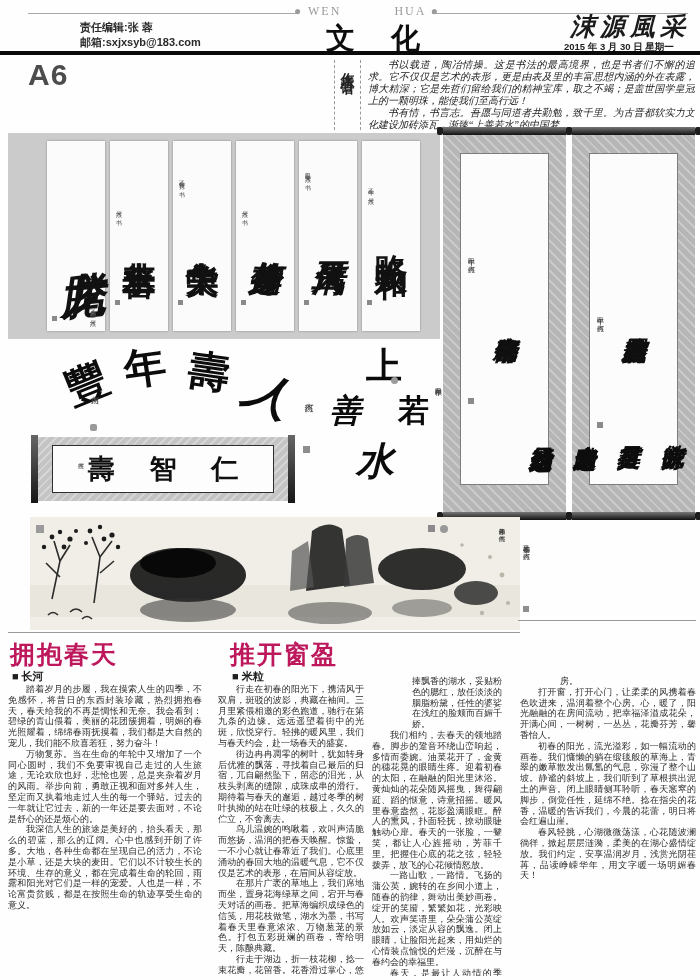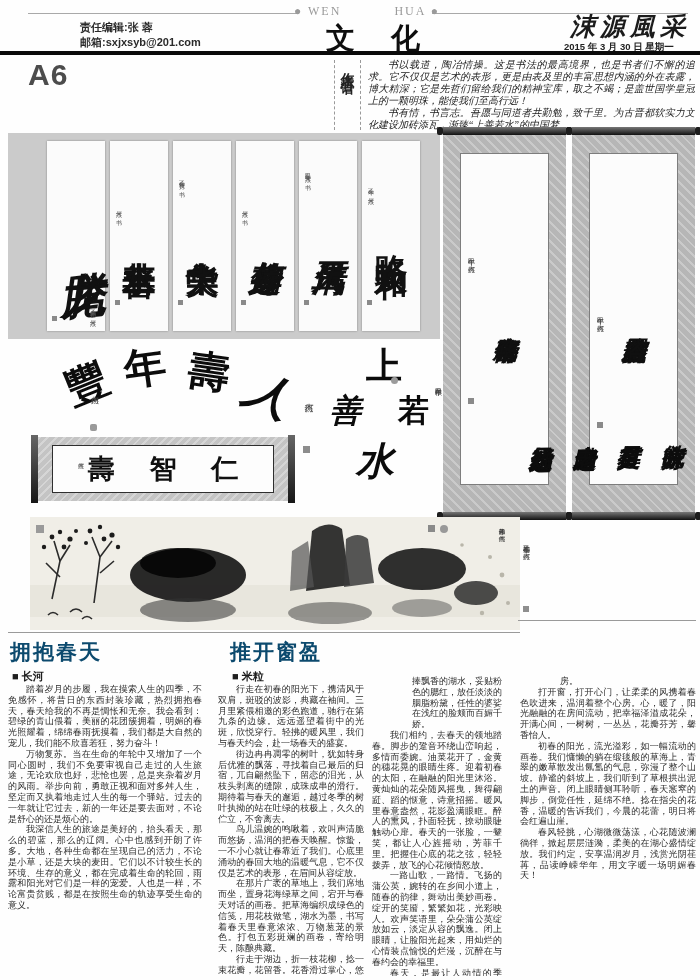--- a/index.html
+++ b/index.html
@@ -79,42 +79,42 @@
   .cursive-sign { left:521px; top:540px; font-size:7px; color:#444; }
   .cursive-seal { left:523px; top:606px; width:6px; height:6px; background:#8f8f8f; }
 
   
   .painting { left:30px; top:517px; width:490px; height:113px; }
   .paint-inscription { position:absolute; right:14px; top:6px; font-size:6.5px; color:#3d3d3d; height:80px; }
 
   .divider { height:1px; background:#9a9a9a; }
 
   
-  .a-title { font-size:21px; font-weight:900; letter-spacing:2px; color:#0c4a6e; }
+  .a-title { font-size:25px; font-weight:900; letter-spacing:2px; color:#be185d; }
   .a-byline { font-size:11px; font-weight:bold; color:#1f1f1f; }
   .a-col { overflow:hidden; font-family:"Liberation Serif","DejaVu Serif",serif;
            font-size:9px; line-height:10.8px; text-align:justify; color:#2c2c2c; }
   .a-col p { margin:0; text-indent:2em; }
   .a-col p.cont { text-indent:0;margin-left:40px; }
 </style>
 </head>
 <body>
 
 <div class="page">
 
   <div class="abs rule-thin" style="left:28px; top:13px; width:270px;"></div>
   <div class="abs rule-thin" style="left:432px; top:13px; width:256px;"></div>
   <div class="abs pinyin serif">
     <span>● WEN</span>
     <span>HUA ●</span>
   </div>
   <div class="abs page-no">A6</div>
   <div class="abs editor-block">
     <div>责任编辑:张 蓉</div>
-    <div>邮箱:sxjxsyb@201.com</div>
+    <div>邮箱:sxjxsyb@183.com</div>
   </div>
   <div class="abs masthead cal">涑源風采</div>
   <div class="abs section-title serif">文化</div>
   <div class="abs date-line">2015 年 3 月 30 日  星期一</div>
   <div class="abs header-bar"></div>
 
   <div class="abs note-sep" style="left:334px;"></div>
   <div class="abs note-label vtext serif">作者心语</div>
   <div class="abs note-sep" style="left:360px;"></div>
   <div class="abs note-text serif">
@@ -261,21 +261,21 @@
       <rect x="398" y="8" width="7" height="7" fill="#8a8a8a"></rect>
       <circle cx="414" cy="12" r="4" fill="#999"></circle>
     </svg>
     <div class="paint-inscription vtext">乙未年作 何杰</div>
   </div>
 
   <div class="abs divider" style="left:8px; top:632px; width:512px;"></div>
   <div class="abs divider" style="left:518px; top:620px; width:178px;"></div>
 
   <div class="abs a-title" style="left:10px; top:638px;">拥抱春天</div>
-  <div class="abs a-byline" style="left:12px; top:669px;">■ 长河</div>
+  <div class="abs a-byline" style="left:12px; top:669px;font-family:Liberation Serif, serif;">■ 长河</div>
   <div class="abs a-col" style="left:8px; top:684px; width:194px; height:292px;">
       <p>踏着岁月的步履，我在摸索人生的四季，不免感怀，将昔日的东西封装珍藏，热烈拥抱春天，春天给我的不再是惆怅和无奈。我会看到：碧绿的青山偎着，美丽的花团簇拥着，明媚的春光照耀着，绵绵春雨抚摸着，我们都是大自然的宠儿，我们能不欣喜若狂，努力奋斗！</p>
       <p>万物复苏。当在生命的年轮中又增加了一个同心圆时，我们不免要审视自己走过的人生旅途，无论欢欣也好，悲怆也罢，总是夹杂着岁月的风雨。举步向前，勇敢正视和面对多舛人生，坚定而又执着地走过人生的每一个驿站。过去的一年就让它过去，新的一年还是要去面对，不论是舒心的还是烦心的。</p>
       <p>我深信人生的旅途是美好的，抬头看天，那么的碧蓝，那么的辽阔。心中也感到开朗了许多。大地，各种生命都在呈现自己的活力，不论是小草，还是大块的麦田。它们以不计较生长的环境、生存的意义，都在完成着生命的轮回，雨露和阳光对它们是一样的宠爱。人也是一样，不论富贵贫贱，都是在按照生命的轨迹享受生命的意义。</p>
     </div>
 
   <div class="abs a-title" style="left:230px; top:638px;">推开窗盈</div>
   <div class="abs a-byline" style="left:232px; top:669px;">■ 米粒</div>
   <div class="abs a-col" style="left:218px; top:684px; width:146px; height:292px;">
       <p>行走在初春的阳光下，携清风于双肩，斑驳的波影，典藏在袖间。三月里紧偎相邀的彩色跑道，驰行在第九条的边缘。远远遥望着街中的光斑，欣悦穿行。轻拂的暖风里，我们与春天约会，赴一场春天的盛宴。</p>

